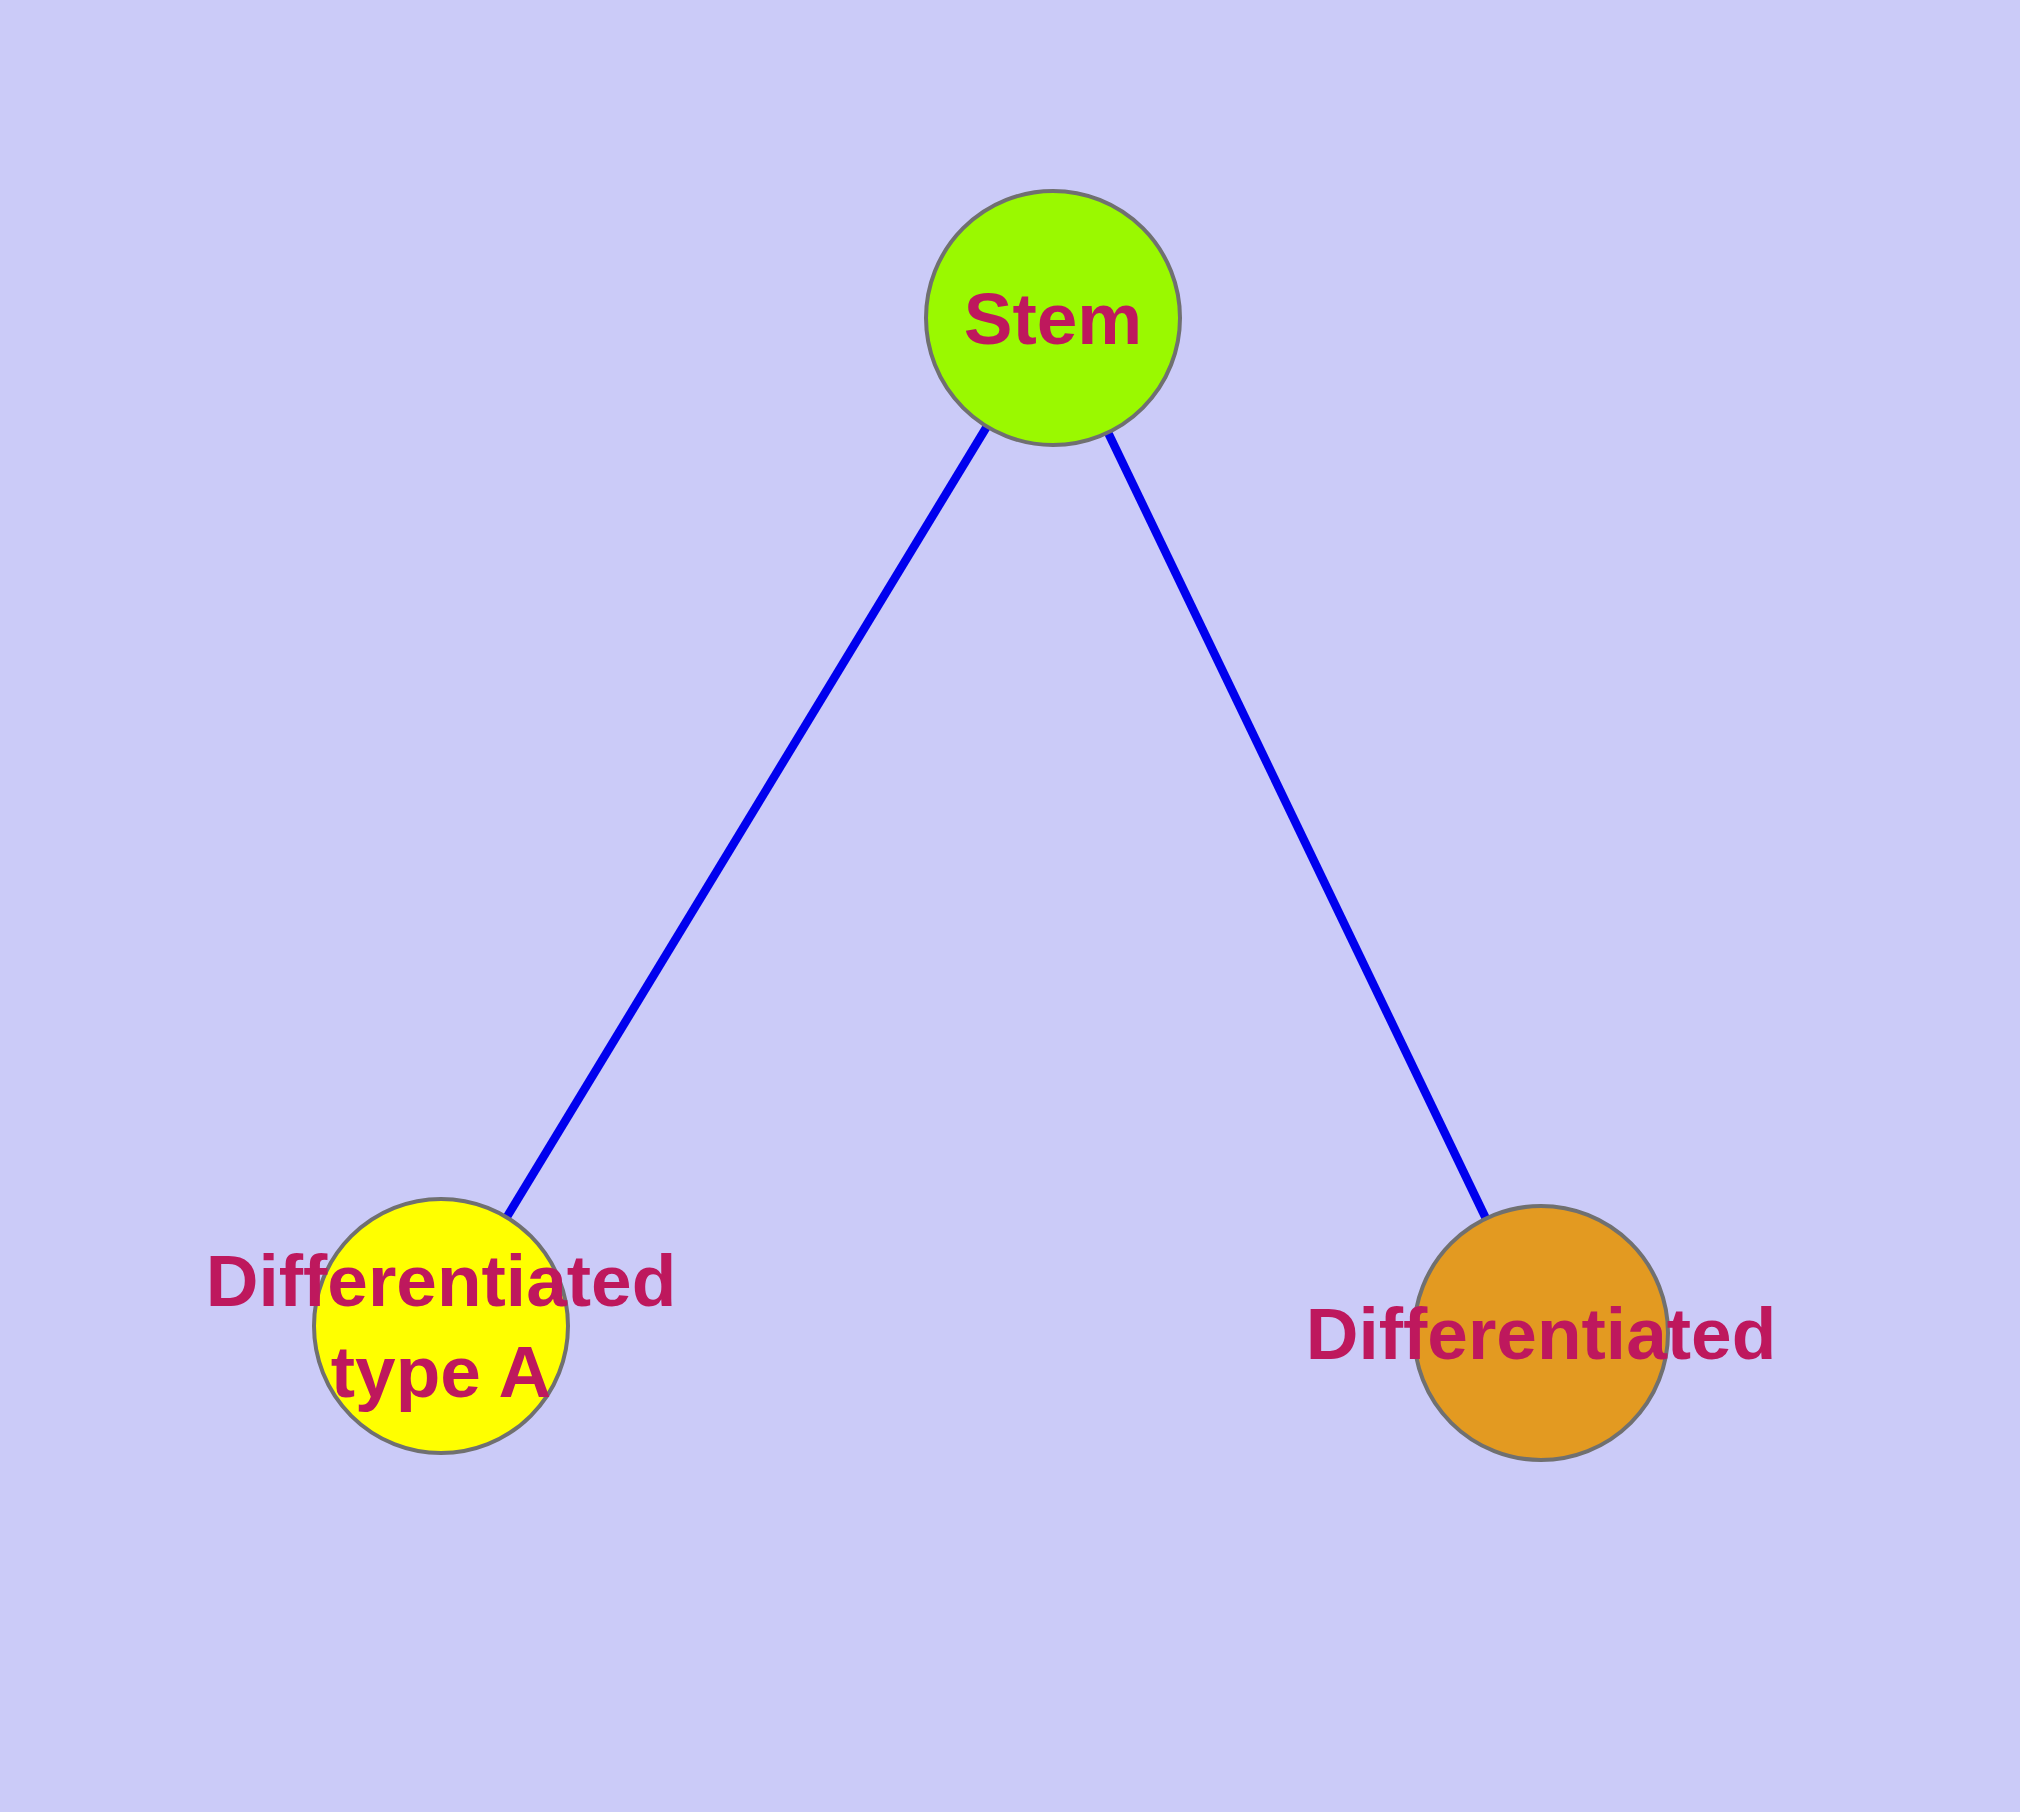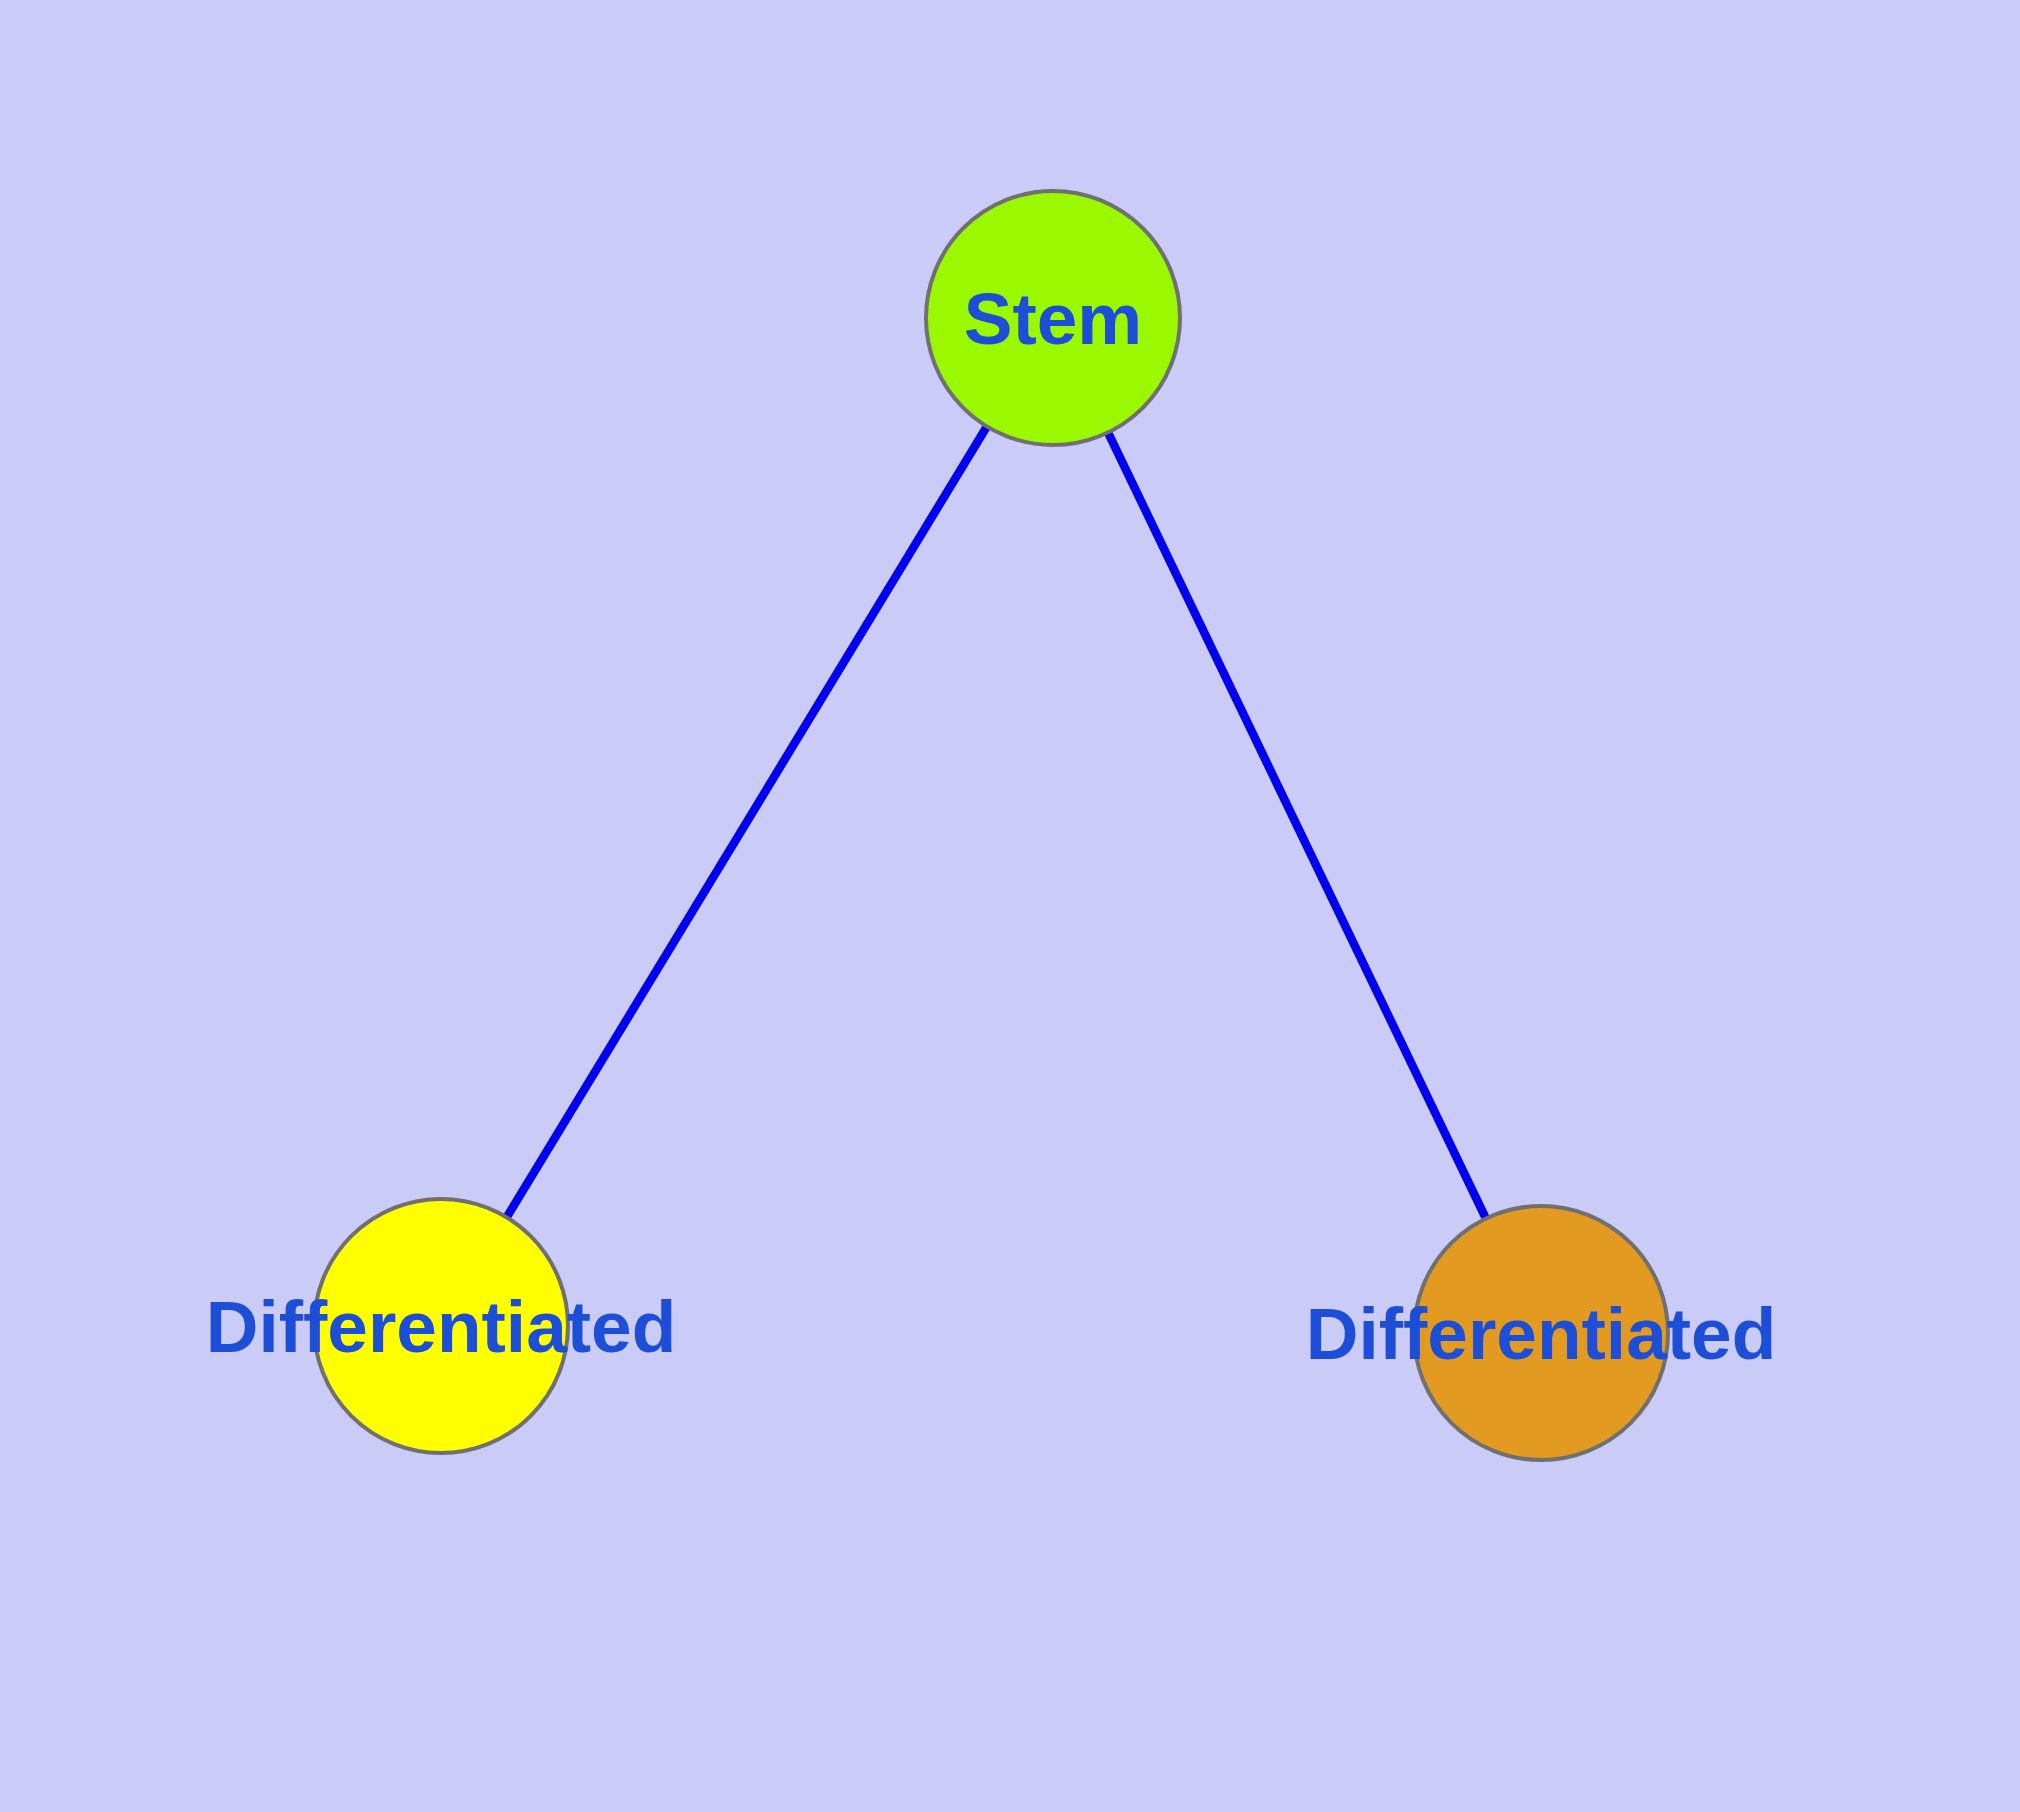--- a/index.html
+++ b/index.html
@@ -34,21 +34,21 @@
   }
   .node-circle.r152 { width: 258px; height: 258px; }
   .node-label {
     position: absolute;
     transform: translate(-50%, -50%);
     z-index: 3;
     text-align: center;
     font-weight: bold;
     font-size: 73px;
     line-height: 91px;
-    color: #1d4ed8;
+    color: #be185d;
     white-space: nowrap;
   }
   .node-stem  { left: 1053px; top: 318px;  }
   .node-type-a{ left: 441px;  top: 1326px; }
   .node-type-b{ left: 1541px; top: 1333px; }
 </style>
 </head>
 <body>
 
 <div class="canvas" style="background-color: rgb(203, 203, 248);">
@@ -62,20 +62,21 @@
     <div class="node-circle r152" style="background-color: rgb(154, 249, 0);"></div>
     <div class="node-label">
       <div>Stem</div>
     </div>
   </div>
 
   <div class="node node-type-a">
     <div class="node-circle r152" style="background-color: rgb(255, 255, 0);"></div>
     <div class="node-label">
       <div>Differentiated</div>
+      <div>type A</div>
     </div>
   </div>
 
   <div class="node node-type-b">
     <div class="node-circle r152" style="background-color: rgb(227, 154, 33);"></div>
     <div class="node-label">
       <div>Differentiated</div>
     </div>
   </div>
 

